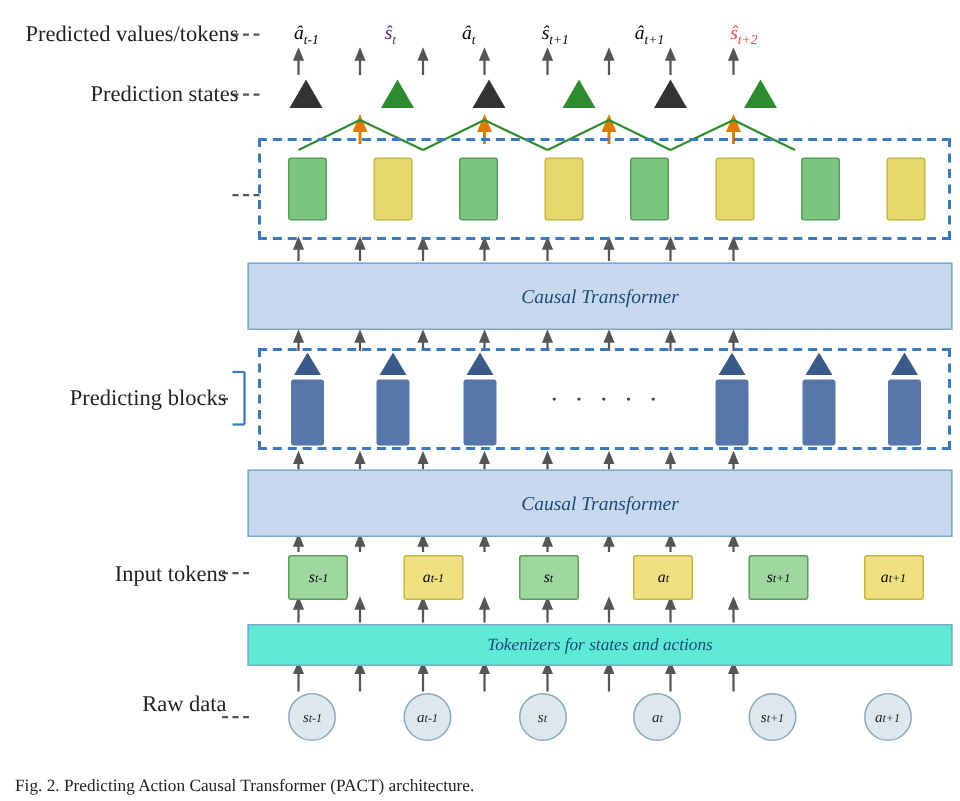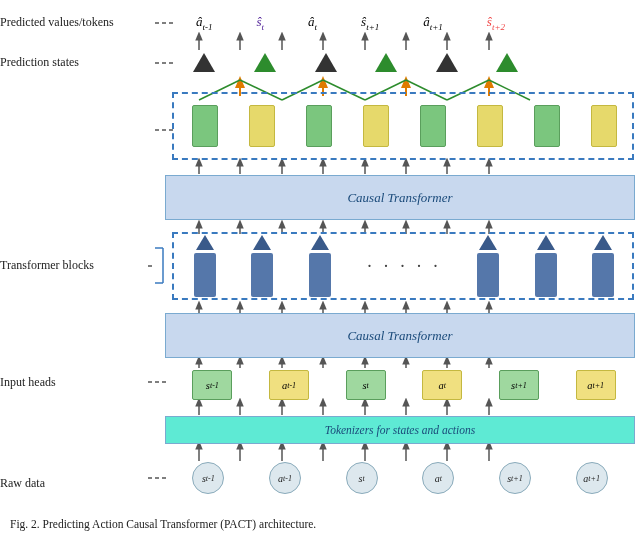--- a/index.html
+++ b/index.html
@@ -15,22 +15,24 @@
     .diagram-container {
       width: 640px;
       height: 510px;
       position: relative;
       padding: 10px 10px 0 10px;
     }
 
     
     .left-label {
       position: absolute;
-      font-size: 12px;
+      font-size: 15px;
       color: #222;
+      text-align: right;
+      margin-left: 11px;
     }
 
     
     .triangle-black {
       width: 0;
       height: 0;
       border-left: 11px solid transparent;
       border-right: 11px solid transparent;
       border-bottom: 19px solid #333;
     }
@@ -299,23 +301,23 @@
         <polygon points="0 0, 6 2.5, 0 5" fill="#555"></polygon>
       </marker>
       <marker id="orangearrow" markerWidth="6" markerHeight="5" refX="3" refY="2.5" orient="auto">
         <polygon points="0 0, 6 2.5, 0 5" fill="#e07b00"></polygon>
       </marker>
     </defs>
   </svg>
 
   <div class="left-label" style="top:15px; left:0; width:148px;">Predicted values/tokens</div>
   <div class="left-label" style="top:55px; left:0; width:148px;">Prediction states</div>
-  <div class="left-label" style="top:258px; left:0; width:140px;">Transformer blocks</div>
-  <div class="left-label" style="top:375px; left:0; width:140px;">Input heads</div>
-  <div class="left-label" style="top:476px; left:0; width:140px;">Raw data</div>
+  <div class="left-label" style="top:258px; left:0; width:140px;">Predicting blocks</div>
+  <div class="left-label" style="top:375px; left:0; width:140px;">Input tokens</div>
+  <div class="left-label" style="top:462px; left:0; width:140px;">Raw data</div>
 
   <div style="position:absolute; top:10px; left:174px; right:5px; display:flex; justify-content:space-around; align-items:center; height:26px;">
 
     <span style="font-size:13px; font-style:italic;">â<sub style="font-size:9px;">t-1</sub></span>
 
     <span style="font-size:13px; font-style:italic; color:#4c1d95;">ŝ<sub style="font-size:9px;">t</sub></span>
 
     <span style="font-size:13px; font-style:italic;">â<sub style="font-size:9px;">t</sub></span>
 
     <span style="font-size:13px; font-style:italic; color:#000000;">ŝ<sub style="font-size:9px;">t+1</sub></span>

